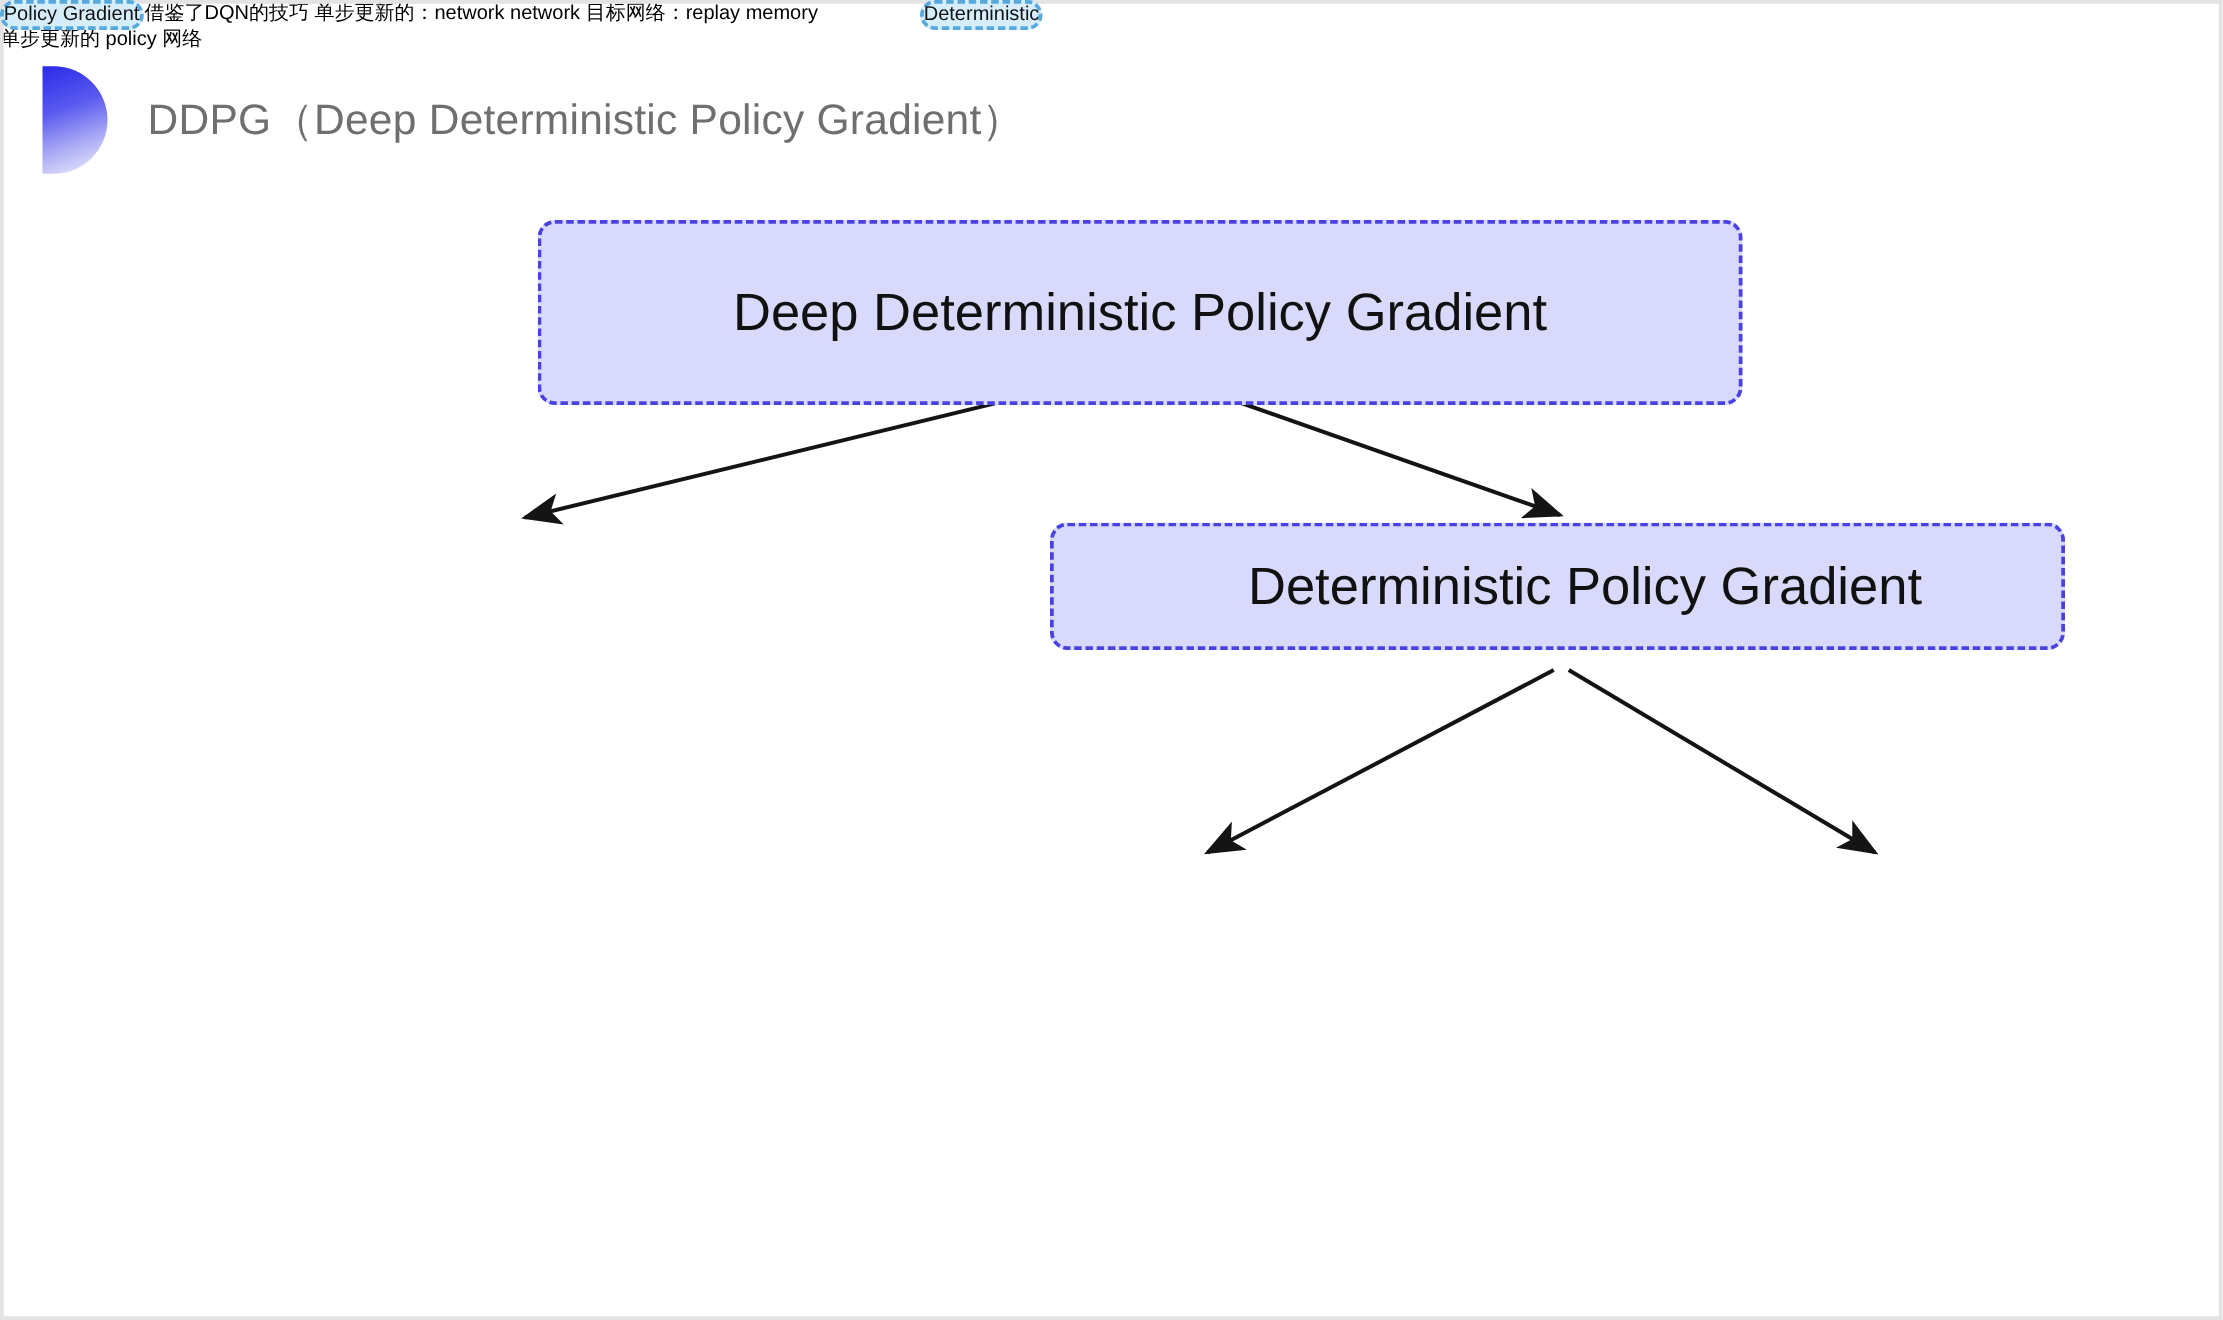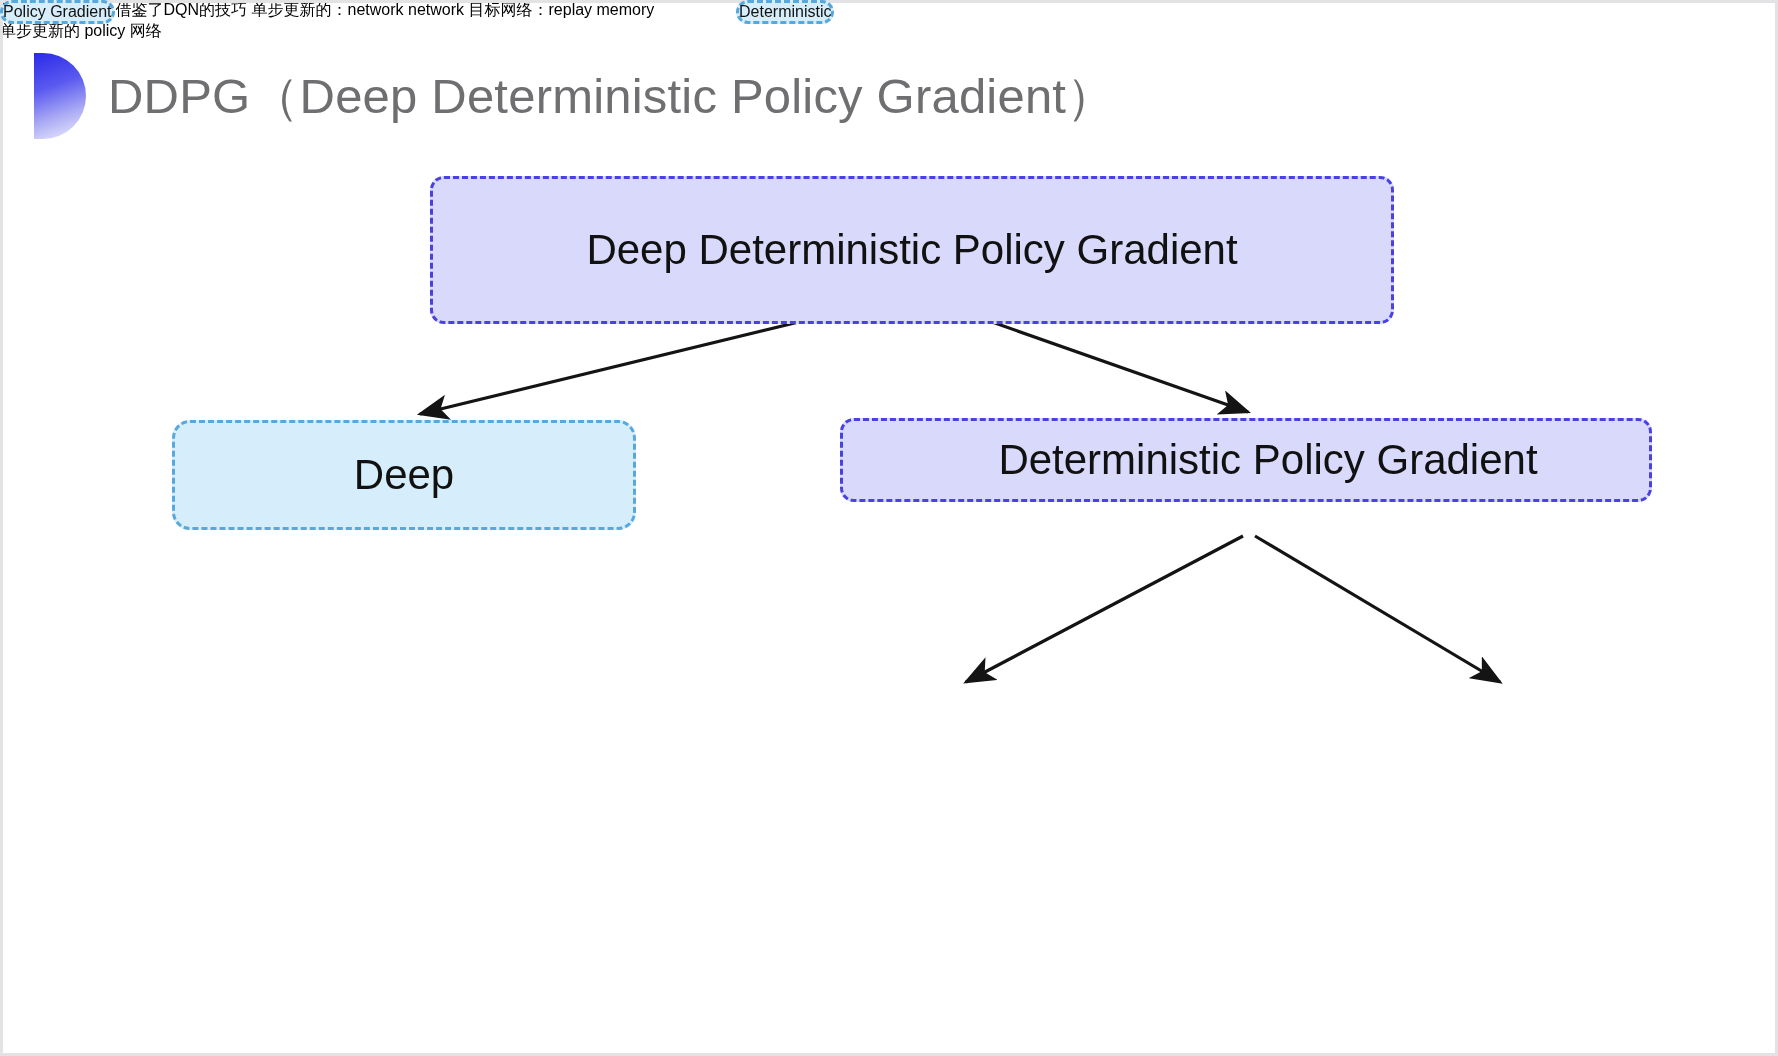--- a/index.html
+++ b/index.html
@@ -44,22 +44,22 @@
   }
   #title-bullet {
     width: 52px;
     height: 86px;
     margin-left: 34px;
     border-radius: 0 86px 86px 0;
     background: linear-gradient(160deg, #2a2ae8 0%, #5a5af0 38%, #a8a8f5 68%, #f2f2fe 100%);
     flex: 0 0 auto;
   }
   #title-text {
-    margin-left: 22px;
-    font-size: 49px;
+    margin-left: 32px;
+    font-size: 34px;
     font-weight: 400;
     color: #6f6f72;
     letter-spacing: 0.2px;
     white-space: nowrap;
     line-height: 1;
   }
 
   
   #connectors {
     position: absolute;
@@ -85,21 +85,21 @@
     border-radius: 14px;
   }
   .node-blue {
     background: #d6eefb;
     border: 3px dashed #56a8dd;
     border-radius: 18px;
   }
 
   #node-root        { left: 430px; top: 176px;  width: 964px; height: 148px; font-size: 42px; }
   #node-deep        { left: 172px; top: 420px;  width: 464px; height: 110px; font-size: 42px; }
-  #node-dpg         { left: 840px; top: 418px;  width: 812px; height: 84px; font-size: 42px; padding-left: 44px; }
+  #node-dpg         { left: 840px; top: 418px;  width: 812px; height: 102px; font-size: 42px; padding-left: 44px; }
   #node-det         { left: 736px; top": 0;     }
   #node-det         { left: 716px; top: 688px;  width: 478px; height: 112px; font-size: 42px; }
   #node-pg          { left: 1264px;top: 688px;  width: 468px; height: 112px; font-size: 42px; }
 
   /* ---------- caption blocks ---------- */
   .caption {
     position: absolute;
     color: #1a1a1a;
     text-align: center;
     line-height: 1.55;
@@ -165,23 +165,20 @@
       <line x1="918" y1="296" x2="1248" y2="412"></line>
       <line x1="1243" y1="536" x2="966" y2="682"></line>
       <line x1="1255" y1="536" x2="1500" y2="682"></line>
     </g>
   </svg>
 
   <div class="node node-purple" id="node-root">
     <span>Deep Deterministic Policy Gradient</span>
   </div>
 
-  <div class="node node-blue" id="node-deep">
-    <span>Deep</span>
-  </div>
 
   <div class="node node-purple" id="node-dpg">
     <span>Deterministic Policy Gradient</span>
   </div>
 
   <div class="node node-blue" id="node-det">
     <span>Deterministic</span>
   </div>
 
   <div class="node node-blue" id="node-pg">

